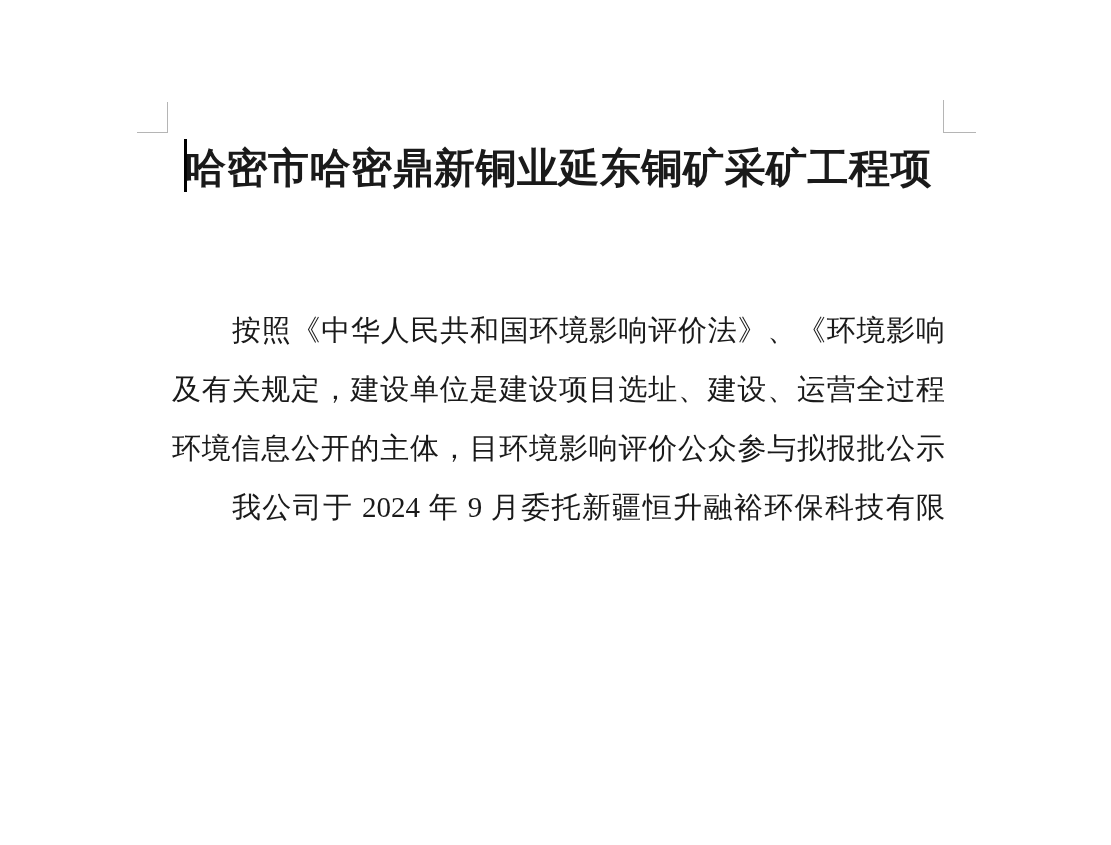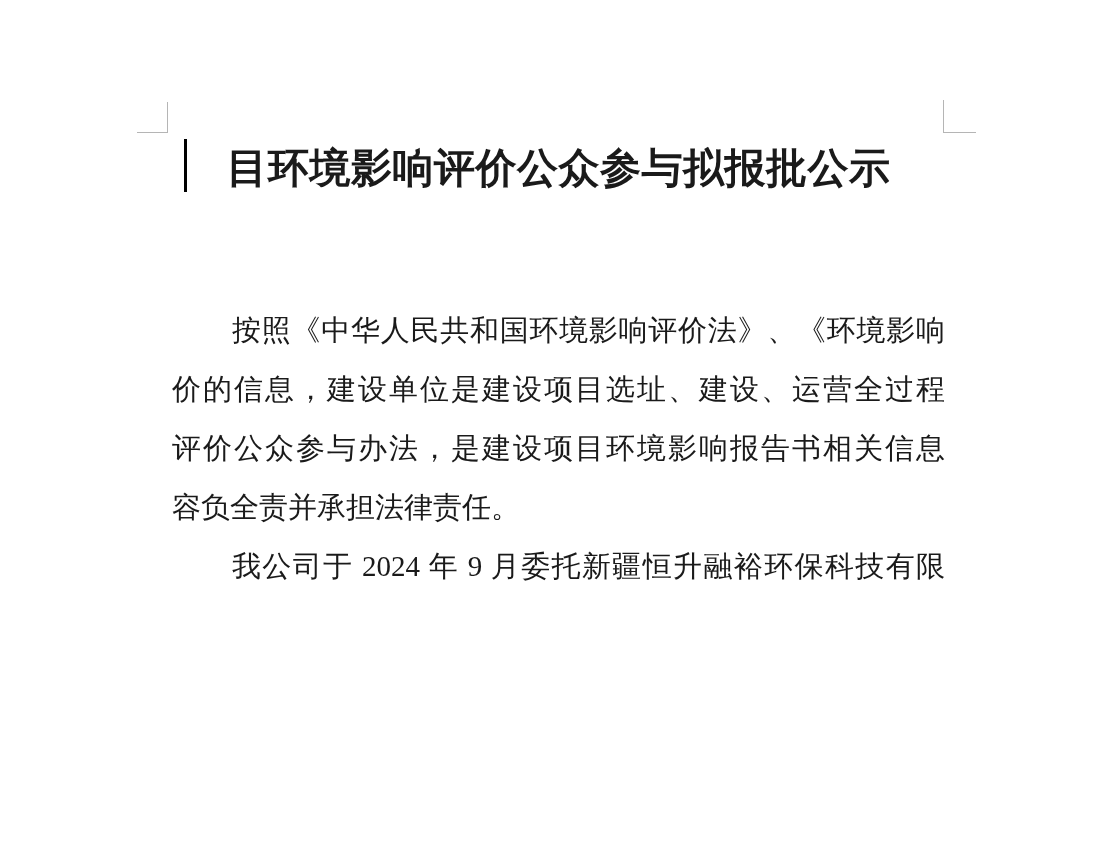--- a/index.html
+++ b/index.html
@@ -82,24 +82,23 @@
 <body>
 
 <div class="canvas">
 
   <div class="mark mark-left"></div>
   <div class="mark mark-right"></div>
 
   <div class="caret"></div>
 
   <h1 class="title">
-    <div class="title-line">目环境影响评价公众参与拟报批公示</div>
+    <div class="title-line">哈密市哈密鼎新铜业延东铜矿采矿工程项</div>
   </h1>
 
   <div class="body-text">
     <div class="line indent">按照《中华人民共和国环境影响评价法》、《环境影响</div>
-    <div class="line">价的信息，建设单位是建设项目选址、建设、运营全过程</div>
-    <div class="line">评价公众参与办法，是建设项目环境影响报告书相关信息</div>
-    <div class="line para-end">容负全责并承担法律责任。</div>
+    <div class="line">及有关规定，建设单位是建设项目选址、建设、运营全过程</div>
+    <div class="line">环境信息公开的主体，目环境影响评价公众参与拟报批公示</div>
     <div class="line indent">我公司于 2024 年 9 月委托新疆恒升融裕环保科技有限</div>
   </div>
 
 </div>
 
 </body></html>

